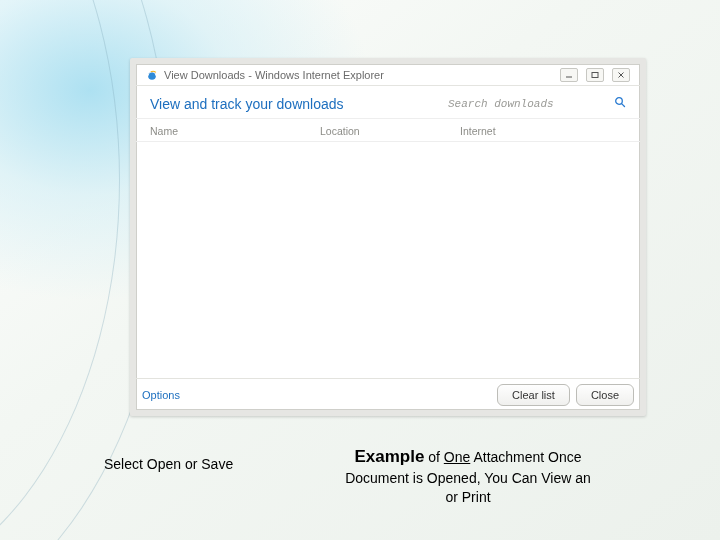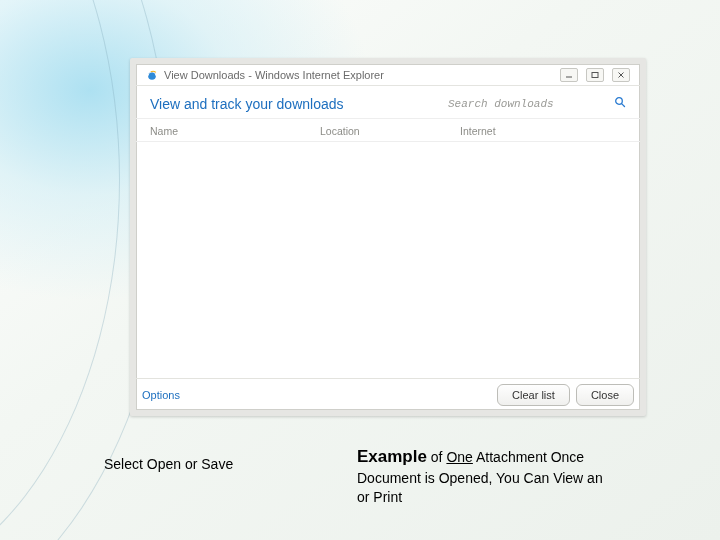--- a/index.html
+++ b/index.html
@@ -120,25 +120,26 @@
   }
 
   .caption-left {
     position: absolute;
     left: 104px; top: 456px;
     font-family: Liberation Sans, sans-serif;
     font-size: 14px; color: #000;
   }
   .caption-right {
     position: absolute;
-    left: 357px; top: 446px;
+    left: 338px; top: 446px;
     width: 260px;
     font-family: Arial, sans-serif;
     font-size: 14px; color: #000;
     line-height: 1.35;
+    text-align: center;
   }
   .caption-right .ex { font-weight: bold; font-size: 17px; }
   .ul { text-decoration: underline; }
 </style>
 </head>
 <body>
 
 <div class="arc1"></div>
 <div class="arc2"></div>
 

